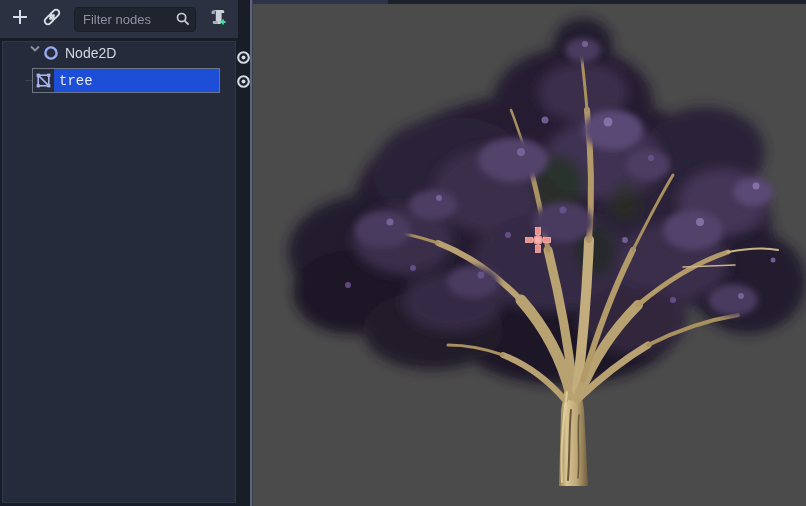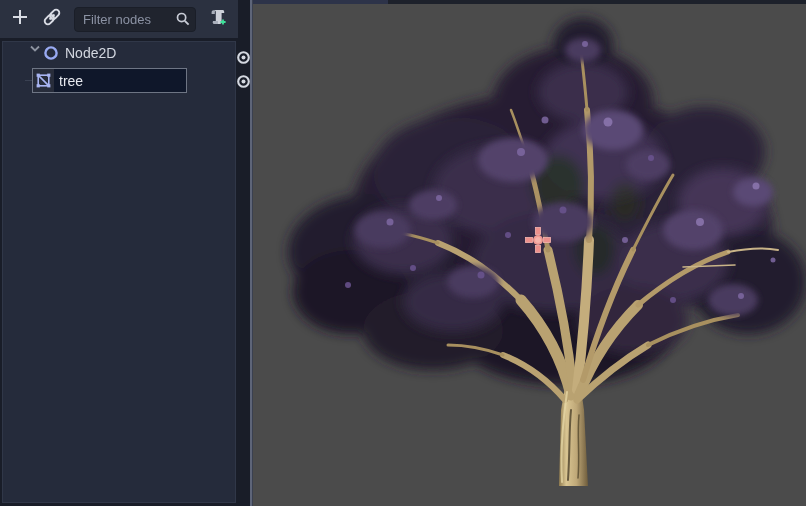--- a/index.html
+++ b/index.html
@@ -24,23 +24,23 @@
   
   .panel{position:absolute;left:2px;top:41px;width:234px;height:462px;
     background:#252b3b;border:1px solid #303748;box-sizing:border-box;}
   .row{position:absolute;left:0;width:100%;height:24px;display:flex;align-items:flex-start;padding-left:24px;}
   .row-node2d{top:3px;}
   .row-tree{top:27px;}
   .chevron{width:16px;display:flex;justify-content:center;flex:0 0 auto;cursor:pointer;}
   .node-label{font-size:14px;color:#d3d7e0;margin-left:6px;white-space:nowrap;flex:1 1 auto;}
   .eye-btn{position:absolute;right:7px;top:4px;width:18px;height:16px;cursor:pointer;
     display:flex;align-items:center;justify-content:center;}
-  .sel-box{position:absolute;left:29px;top:-1px;width:155px;height:25px;
-    background:#0f172a;border:1px solid #6e7584;box-sizing:border-box;
-    display:flex;align-items:center;}
+  .sel-box{position:absolute;left:29px;top:-1px;width:188px;height:25px;
+    background:#1d4ed8;border:1px solid #6e7584;box-sizing:border-box;
+    display:flex;align-items:center;font-family:Liberation Mono, monospace;}
   .sel-iconcell{width:21px;height:100%;background:#272c3a;display:flex;
     align-items:center;justify-content:center;flex:0 0 auto;}
   .sel-label{font-size:14px;color:#e8eaf0;margin-left:5px;white-space:nowrap;}
   .guide{position:absolute;left:22px;top:11px;width:7px;height:1px;background:#3a4152;}
   
   .splitter{position:absolute;left:250px;top:0;width:3px;height:506px;
     background:linear-gradient(90deg,#5e6579 0 2px,#3a4050 2px);cursor:col-resize;}
   .viewport{position:absolute;left:253px;top:0;width:553px;height:506px;
     background:#4b4b4b;overflow:hidden;}
   .strip-navy{position:absolute;left:0;top:0;width:135px;height:4px;background:#2d3349;}

